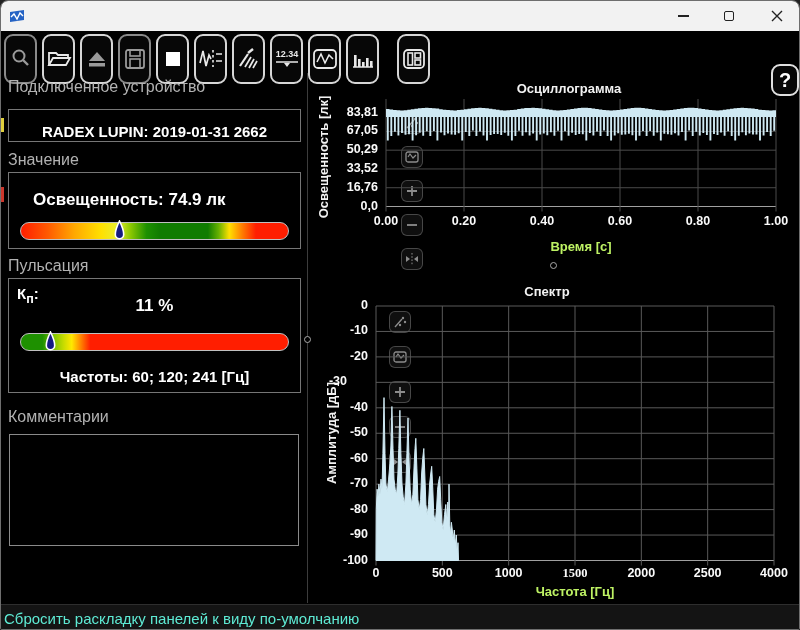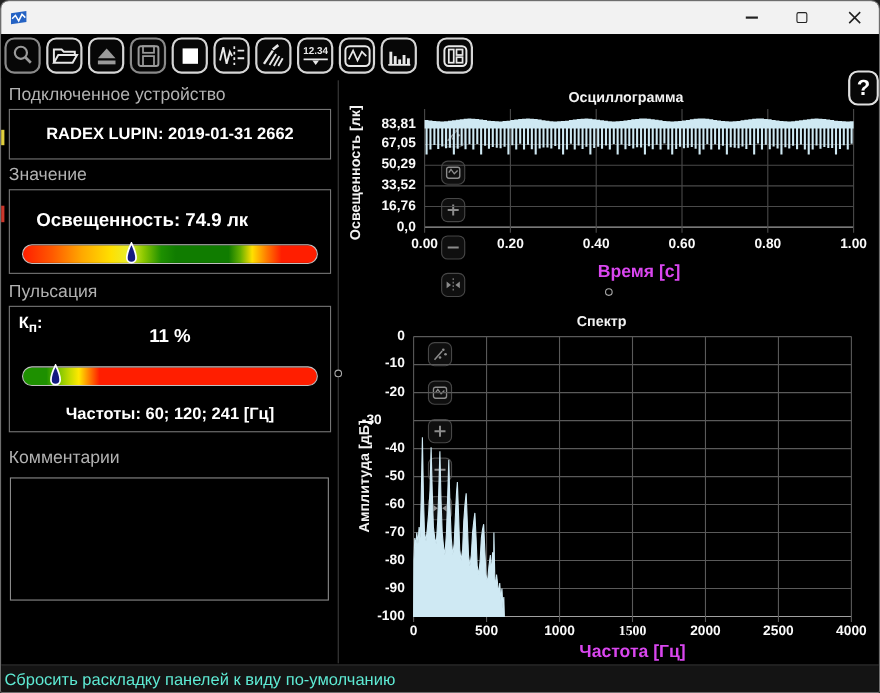--- a/index.html
+++ b/index.html
@@ -11,21 +11,21 @@
   }
   
   .titlebar { position:absolute; left:0; top:0; width:800px; height:30px; background:#f2f2f2; }
   .titlebar .app-title { position:absolute; left:30px; top:8px; font-size:12.5px; color:#1b1b1b; }
   .win-btn { position:absolute; top:0; width:46px; height:30px; display:flex; align-items:center; justify-content:center; }
   .wb-min { left:659px; } .wb-max { left:705px; } .wb-close { left:751px; width:49px; }
   .glyph-min { width:11px; height:1.5px; background:#222; }
   .glyph-max { width:10px; height:10px; border:1.4px solid #222; border-radius:2px; }
   
   .toolbar { position:absolute; left:0; top:30px; width:800px; height:40px; background:#000; }
-  .tb-btn { position:absolute; top:3px; width:33px; height:33px; background:#070707;
+  .tb-btn { position:absolute; top:3px; width:33px; height:50px; background:#070707;
     border:2px solid #d6d6d6; border-radius:9px; display:flex; align-items:center; justify-content:center; }
   .tb-btn.dim { border-color:#8a8a8a; }
   .lang-select { position:absolute; left:598px; top:37px; width:168px; height:26px; background:#101010;
     border:1px solid #9a9a9a; border-radius:3px; color:#f0f0f0; font-size:14.5px;
     display:flex; align-items:center; padding-left:9px; }
   .lang-chev { position:absolute; right:8px; top:9px; }
   .help-btn { position:absolute; left:770px; top:33px; width:28px; height:32px; background:#070707;
     border:2px solid #e0e0e0; border-radius:9px; color:#fff; font-size:20px; font-weight:bold;
     display:flex; align-items:center; justify-content:center; }
   
@@ -38,21 +38,21 @@
   .gauge-marker { position:absolute; top:-3px; width:11px; height:22px; }
   .freq-text { position:absolute; width:100%; text-align:center; color:#fff; font-weight:bold; font-size:15px; }
   .comments-box { position:absolute; left:8px; top:433px; width:290px; height:112px; background:#000;
     border:1px solid #8a8a8a; color:#ddd; font-size:13px; resize:none; }
   .edge-sliver { position:absolute; left:0; width:3px; }
   
   .vsplit-line { position:absolute; left:306px; top:72px; width:1px; height:530px; background:#3c3c3c; }
   .split-dot { position:absolute; width:7px; height:7px; border:1.3px solid #aaa; border-radius:50%; background:#000; }
   
   .chart-title { position:absolute; color:#f2f2f2; font-size:13px; font-weight:bold; transform:translateX(-50%); }
-  .axis-label { position:absolute; color:#d946ef; font-size:16px; font-weight:bold; transform:translateX(-50%); }
+  .axis-label { position:absolute; color:#bef264; font-size:13px; font-weight:bold; transform:translateX(-50%); }
   .ylabel-rot { position:absolute; color:#f2f2f2; font-size:13px; font-weight:bold;
     transform:translate(-50%,-50%) rotate(-90deg); white-space:nowrap; }
   .tick-label { position:absolute; color:#fafafa; font-size:12.5px; font-weight:bold; white-space:nowrap; }
   svg.overlay { position:absolute; left:0; top:0; pointer-events:none; }
   .tools { position:absolute; }
   .tool { width:22px; height:22px; margin-bottom:12px; background:rgba(34,34,34,.55);
     border:1.5px solid rgba(160,160,160,.5); border-radius:6px;
     display:flex; align-items:center; justify-content:center; opacity:.8; }
   .tools-spec .tool { margin-bottom:13px; }
   
@@ -165,21 +165,21 @@
     <div class="help-btn">
         <span>?</span>
       </div>
   </div>
 
   <div class="edge-sliver" style="top:117px;height:14px;background:#e0cf3e"></div>
   <div class="edge-sliver" style="top:186px;height:15px;background:#cc372c"></div>
 
   <div>
     <div class="sec-header" style="top:77px">Подключенное устройство</div>
-    <div class="panel-box" style="top:98px;height:46px">
+    <div class="panel-box" style="top:108px;height:33px">
       <div class="device-text" style="top:13px">RADEX LUPIN: 2019-01-31 2662</div>
     </div>
 
     <div class="sec-header" style="top:150px">Значение</div>
     <div class="panel-box" style="top:171px;height:77px">
       <div class="reading-text" style="position:absolute;left:24px;top:17px">Освещенность: 74.9 лк</div>
       <div class="gauge" id="gauge-value" style="top: 49px; background: linear-gradient(to right, rgb(255, 30, 0) 0%, rgb(255, 90, 0) 10%, rgb(255, 168, 0) 20%, rgb(255, 224, 0) 30%, rgb(232, 238, 48) 36%, rgb(140, 200, 0) 41%, rgb(30, 144, 0) 47%, rgb(16, 124, 0) 52%, rgb(16, 124, 0) 70%, rgb(102, 176, 0) 74%, rgb(255, 224, 0) 78%, rgb(255, 122, 0) 83%, rgb(255, 30, 0) 88%, rgb(255, 30, 0) 100%);">
         <svg class="gauge-marker" id="marker-value" width="11" height="22" style="left: calc(37% - 5.5px);">
           <path d="M5.5 1 C5.5 1 1.3 9.5 1.3 14.5 a4.2 4.2 0 0 0 8.4 0 C9.7 9.5 5.5 1 5.5 1 Z" fill="#141a80" stroke="#ffffff" stroke-width="1.6"></path>
         </svg>

